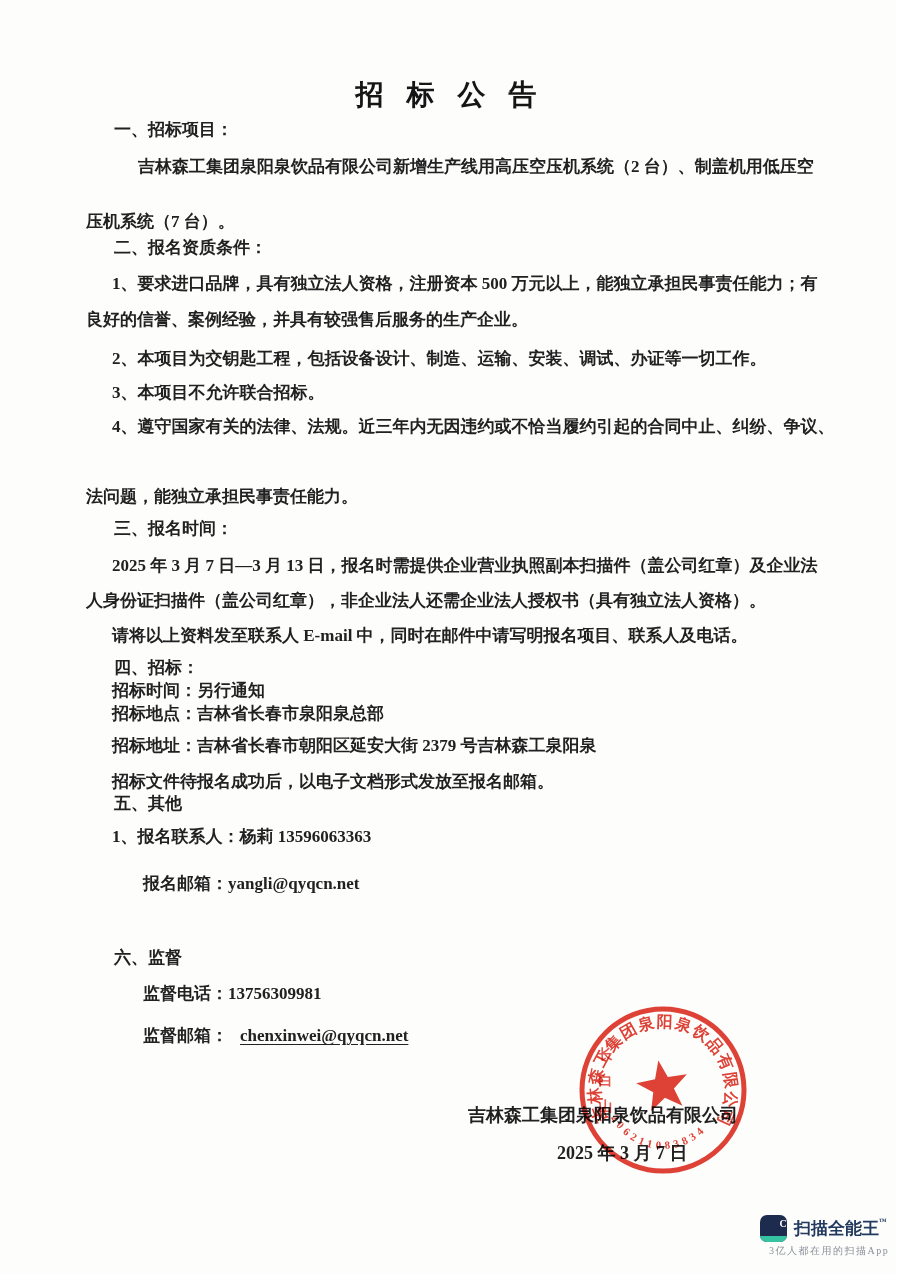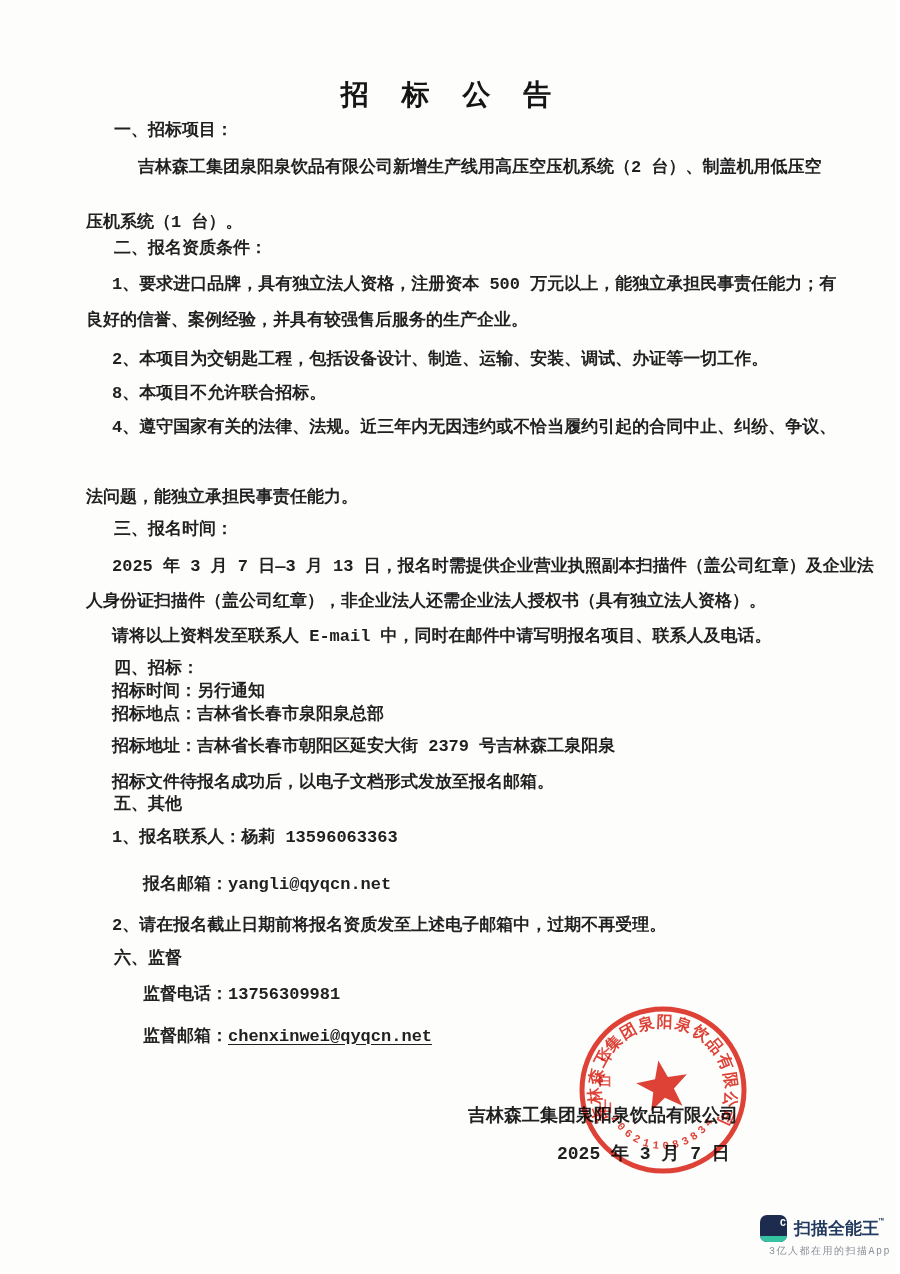--- a/index.html
+++ b/index.html
@@ -1,36 +1,36 @@
 <!DOCTYPE html>
 <html><head>
 <meta charset="utf-8">
 <style>
   html,body{margin:0;padding:0;}
   .page{
     position:relative;
     width:896px;height:1274px;
     background:#fdfdfc;
-    font-family:Liberation Mono, monospace;
+    font-family:Liberation Serif, serif;
     color:#1e1e1e;
     overflow:hidden;
   }
   .doc-title{
     position:absolute;top:76px;left:0;width:900px;
     text-align:center;
     font-size:28px;font-weight:700;letter-spacing:8px;
     color:#151515;margin:0;
   }
   .ln{
     position:absolute;
     font-size:17px;font-weight:700;
     white-space:nowrap;
     color:#212121;
   }
-  .uline{text-decoration:underline;text-underline-offset:3px;}
+  .uline{text-decoration:underline;text-underline-offset:3px;margin-left:12px;}
   .sig{
     position:absolute;
     font-size:18px;font-weight:700;color:#212121;white-space:nowrap;
   }
   .stamp{
     position:absolute;left:563px;top:990px;width:200px;height:200px;
     mix-blend-mode:multiply;
   }
   .stamp-inner-vertical{
     position:absolute;left:596px;top:1036px;
@@ -66,41 +66,40 @@
 </style>
 </head>
 <body>
 
 <div class="page">
 
   <h1 class="doc-title">招 标 公 告</h1>
 
   <div class="ln" style="top:118px;left:114px">一、招标项目：</div>
   <div class="ln" style="top:155px;left:138px">吉林森工集团泉阳泉饮品有限公司新增生产线用高压空压机系统（2 台）、制盖机用低压空</div>
-  <div class="ln" style="top:210px;left:86px">压机系统（1 台）。</div>
+  <div class="ln" style="top:210px;left:86px">压机系统（7 台）。</div>
   <div class="ln" style="top:236px;left:114px">二、报名资质条件：</div>
   <div class="ln" style="top:272px;left:112px">1、要求进口品牌，具有独立法人资格，注册资本 500 万元以上，能独立承担民事责任能力；有</div>
   <div class="ln" style="top:308px;left:86px">良好的信誉、案例经验，并具有较强售后服务的生产企业。</div>
   <div class="ln" style="top:347px;left:112px">2、本项目为交钥匙工程，包括设备设计、制造、运输、安装、调试、办证等一切工作。</div>
-  <div class="ln" style="top:381px;left:112px">8、本项目不允许联合招标。</div>
+  <div class="ln" style="top:381px;left:112px">3、本项目不允许联合招标。</div>
   <div class="ln" style="top:415px;left:112px">4、遵守国家有关的法律、法规。近三年内无因违约或不恰当履约引起的合同中止、纠纷、争议、</div>
   <div class="ln" style="top:485px;left:86px">法问题，能独立承担民事责任能力。</div>
   <div class="ln" style="top:517px;left:114px">三、报名时间：</div>
   <div class="ln" style="top:554px;left:112px">2025 年 3 月 7 日—3 月 13 日，报名时需提供企业营业执照副本扫描件（盖公司红章）及企业法</div>
   <div class="ln" style="top:589px;left:86px">人身份证扫描件（盖公司红章），非企业法人还需企业法人授权书（具有独立法人资格）。</div>
   <div class="ln" style="top:624px;left:112px">请将以上资料发至联系人 E-mail 中，同时在邮件中请写明报名项目、联系人及电话。</div>
   <div class="ln" style="top:656px;left:114px">四、招标：</div>
   <div class="ln" style="top:679px;left:112px">招标时间：另行通知</div>
   <div class="ln" style="top:702px;left:112px">招标地点：吉林省长春市泉阳泉总部</div>
   <div class="ln" style="top:734px;left:112px">招标地址：吉林省长春市朝阳区延安大街 2379 号吉林森工泉阳泉</div>
   <div class="ln" style="top:770px;left:112px">招标文件待报名成功后，以电子文档形式发放至报名邮箱。</div>
   <div class="ln" style="top:792px;left:114px">五、其他</div>
   <div class="ln" style="top:825px;left:112px">1、报名联系人：杨莉  13596063363</div>
   <div class="ln" style="top:872px;left:143px">报名邮箱：yangli@qyqcn.net</div>
-  <div class="ln" style="top:913px;left:112px">2、请在报名截止日期前将报名资质发至上述电子邮箱中，过期不再受理。</div>
   <div class="ln" style="top:946px;left:114px">六、监督</div>
   <div class="ln" style="top:982px;left:143px">监督电话：13756309981</div>
 
   <div class="ln" style="top:1024px;left:143px">
     <span>监督邮箱：</span><span class="uline">chenxinwei@qyqcn.net</span>
   </div>
 
   <div class="sig" style="top:1103px;left:468px">吉林森工集团泉阳泉饮品有限公司</div>
   <div class="sig" style="top:1141px;left:557px">2025 年 3 月 7 日</div>
 

